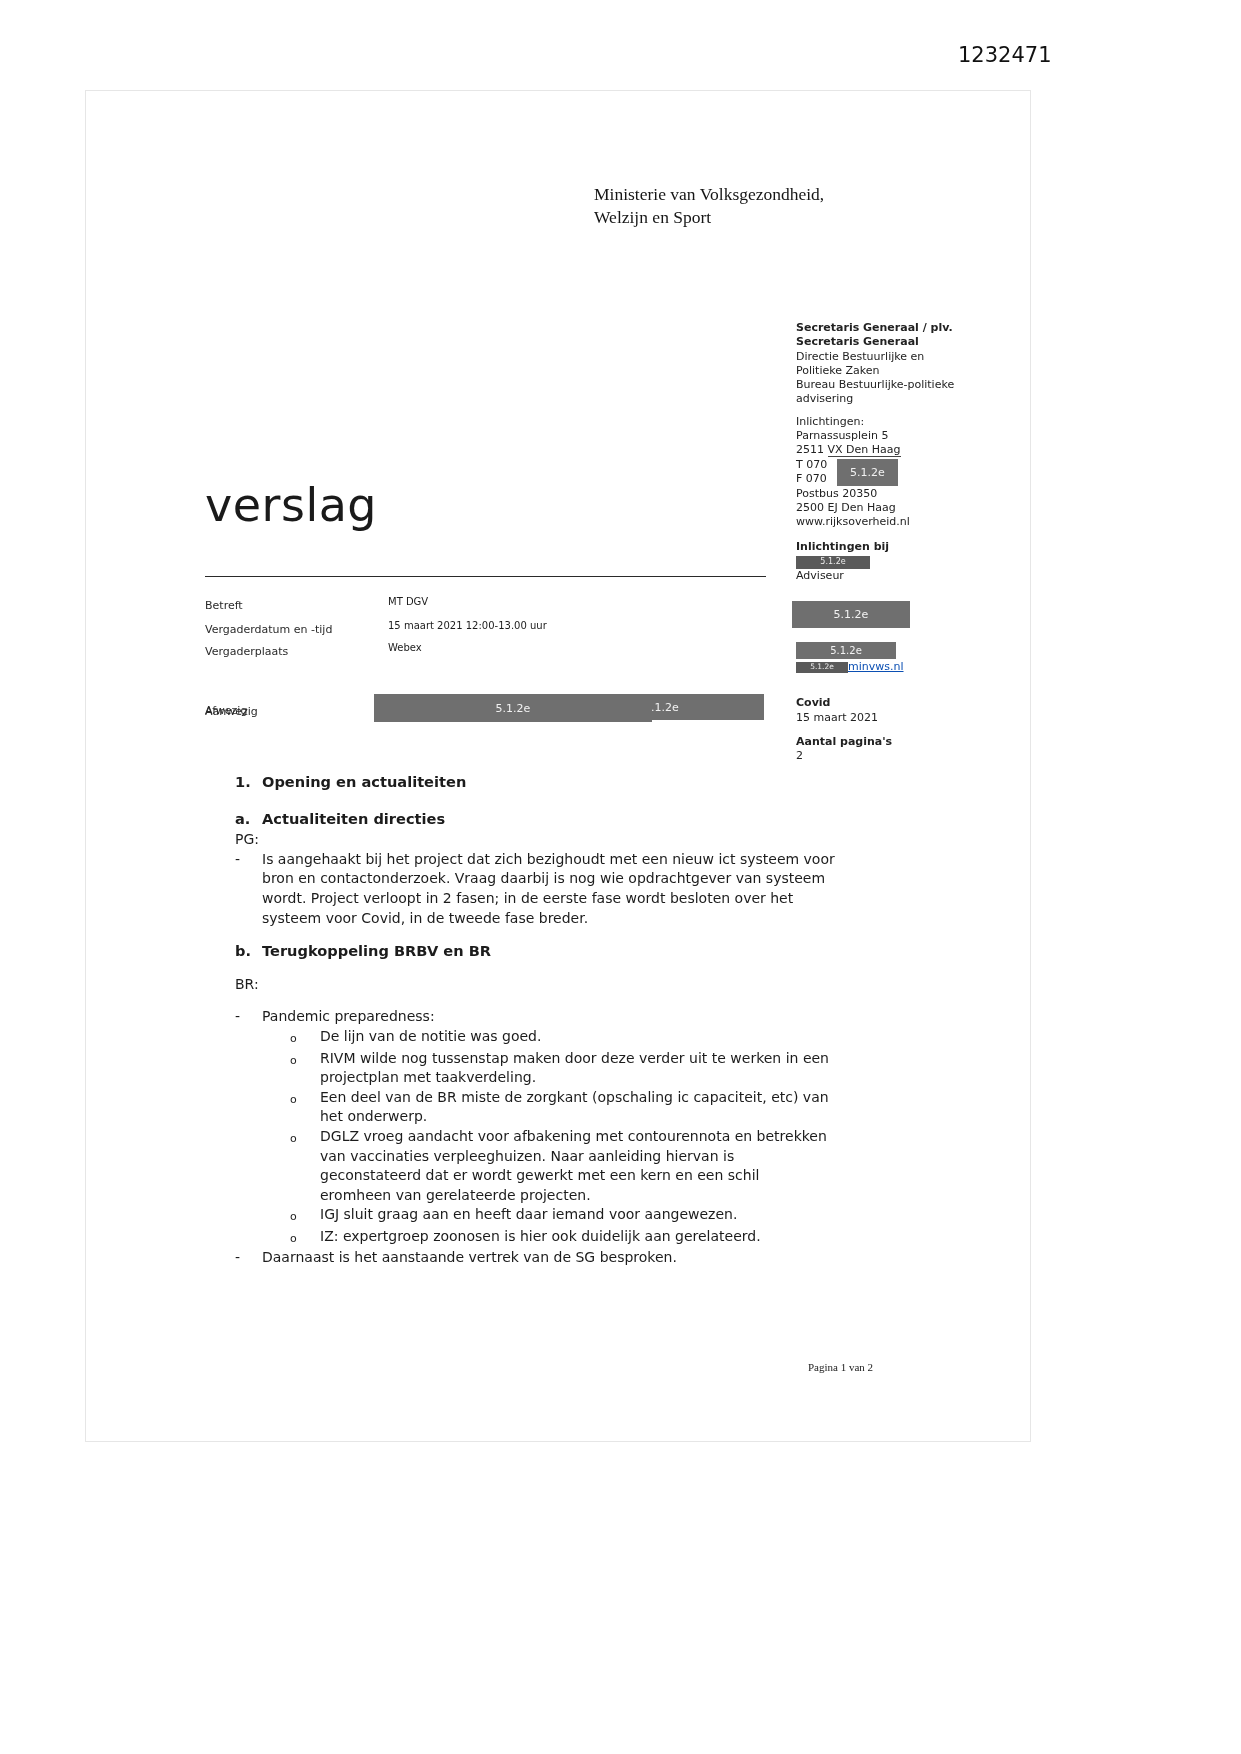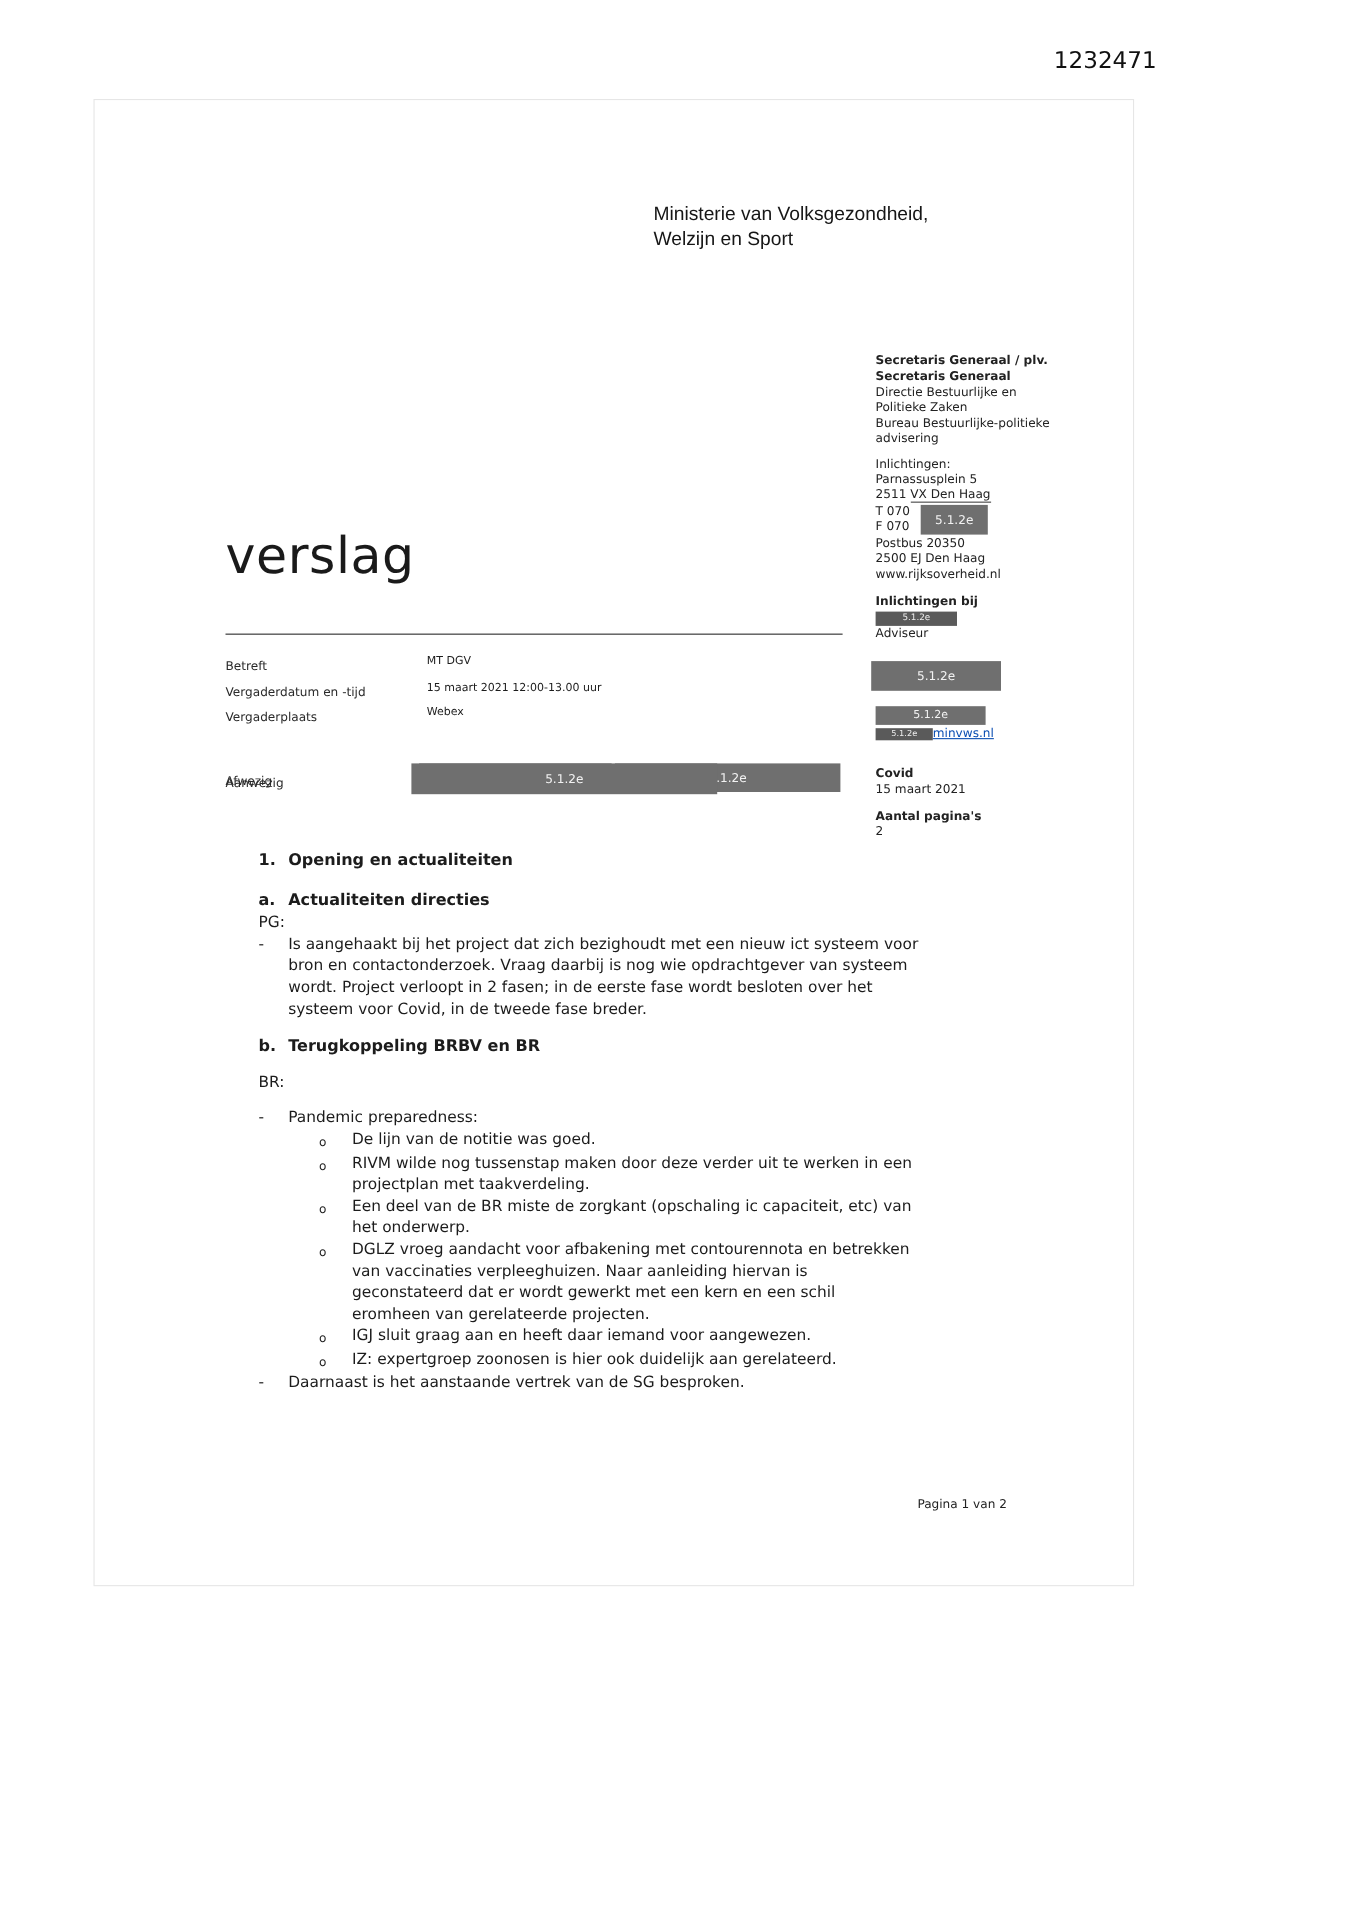--- a/index.html
+++ b/index.html
@@ -25,21 +25,21 @@
   }
   .doc-number {
     position:absolute;
     left:958px; top:43px;
     font-size:21px;
     color:#111;
   }
   .ministry {
     position:absolute;
     left:594px; top:183px;
-    font-family:Liberation Sans, sans-serif;
+    font-family:Liberation Serif, serif;
     font-size:17.5px;
     line-height:23px;
     color:#161616;
   }
 
   
   .sidebar {
     position:absolute;
     left:796px; top:321px;
     width:190px;
@@ -141,23 +141,24 @@
   .sub-item { display:flex; padding-left:55px; }
   .sub-item .o-marker {
     width:30px; flex:none;
     font-size:11px;
     padding-top:2px;
   }
   .sub-item .text { width:525px; }
 
   .footer {
     position:absolute;
-    left:834px; top:1361px;
+    left:808px; top:1361px;
     font-size:11px;
     color:#222;
+    font-family:Liberation Serif, serif;
   }
 </style>
 </head>
 <body>
 
 <div class="page">
 
   <div class="scan-border"></div>
 
   <div class="doc-number">1232471</div>

